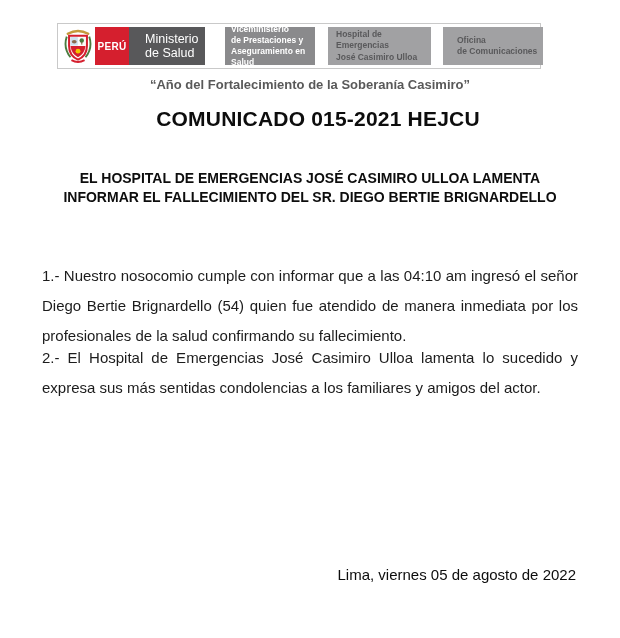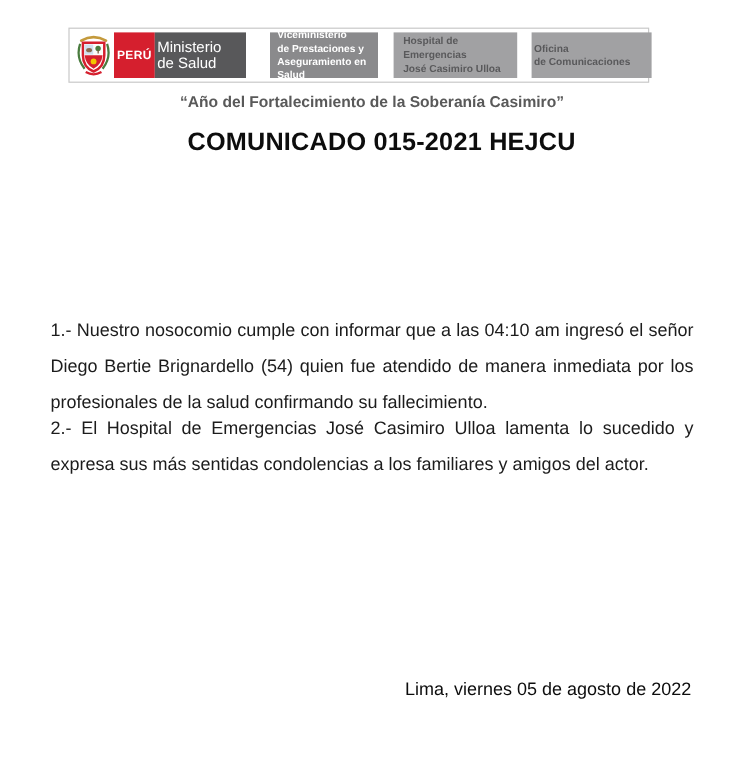--- a/index.html
+++ b/index.html
@@ -34,35 +34,35 @@
   .header-box > *{flex:0 0 auto;}
   .emblem-cell{width:34px;display:flex;align-items:center;justify-content:center;background:#fff;}
   .block{display:flex;flex-direction:column;justify-content:center;box-sizing:border-box;}
   .block-red{
     width:34px;background:var(--brand-red);color:#fff;
     font-size:10px;font-weight:bold;letter-spacing:.3px;
     align-items:center;text-align:center;
   }
   .block-ministry{
     width:76px;background:var(--ministry-gray);color:#fff;
-    font-size:12.5px;line-height:1.12;padding-left:2px;
+    font-size:12.5px;line-height:1.12;padding-left:16px;
     white-space:pre-line;
   }
   .block-vice{
     width:90px;margin-left:20px;background:var(--vice-gray);color:#fff;
     font-size:8.5px;font-weight:bold;line-height:1.3;padding-left:6px;
     white-space:pre-line;
   }
   .block-unit{
     background:var(--unit-gray);color:var(--unit-text);
     font-size:8.5px;font-weight:bold;line-height:1.3;
     white-space:pre-line;
   }
   .block-hospital{width:103px;margin-left:13px;padding-left:8px;}
-  .block-office{width:100px;margin-left:12px;padding-left:2px;}
+  .block-office{width:100px;margin-left:12px;padding-left:14px;}
   
   .quote-line{
     position:absolute;top:77px;left:0;right:0;
     text-align:center;font-size:13px;font-weight:bold;color:var(--quote-gray);
   }
   .doc-title{
     position:absolute;top:107px;left:16px;right:0;
     text-align:center;font-size:21px;font-weight:bold;color:#0d0d0d;
     letter-spacing:.2px;
   }
@@ -136,20 +136,21 @@
     <div class="block block-unit block-office">
       <span>Oficina
 de Comunicaciones</span>
     </div>
   </div>
 
   <div class="quote-line">“Año del Fortalecimiento de la Soberanía Casimiro”</div>
 
   <h1 class="doc-title" style="margin:0;">COMUNICADO 015-2021 HEJCU</h1>
 
+  <div class="doc-subtitle">EL HOSPITAL DE EMERGENCIAS JOSÉ CASIMIRO ULLOA LAMENTA INFORMAR EL FALLECIMIENTO DEL SR. DIEGO BERTIE BRIGNARDELLO</div>
 
   <p class="paragraph paragraph-1" style="margin:0;">1.- Nuestro nosocomio cumple con informar que a las 04:10 am ingresó el señor Diego Bertie Brignardello (54) quien fue atendido de manera inmediata por los profesionales de la salud confirmando su fallecimiento.</p>
 
   <p class="paragraph paragraph-2" style="margin:0;">2.- El Hospital de Emergencias José Casimiro Ulloa lamenta lo sucedido y expresa sus más sentidas condolencias a los familiares y amigos del actor.</p>
 
   <div class="dateline">Lima, viernes 05 de agosto de 2022</div>
 
 </div>
 
 </body></html>

